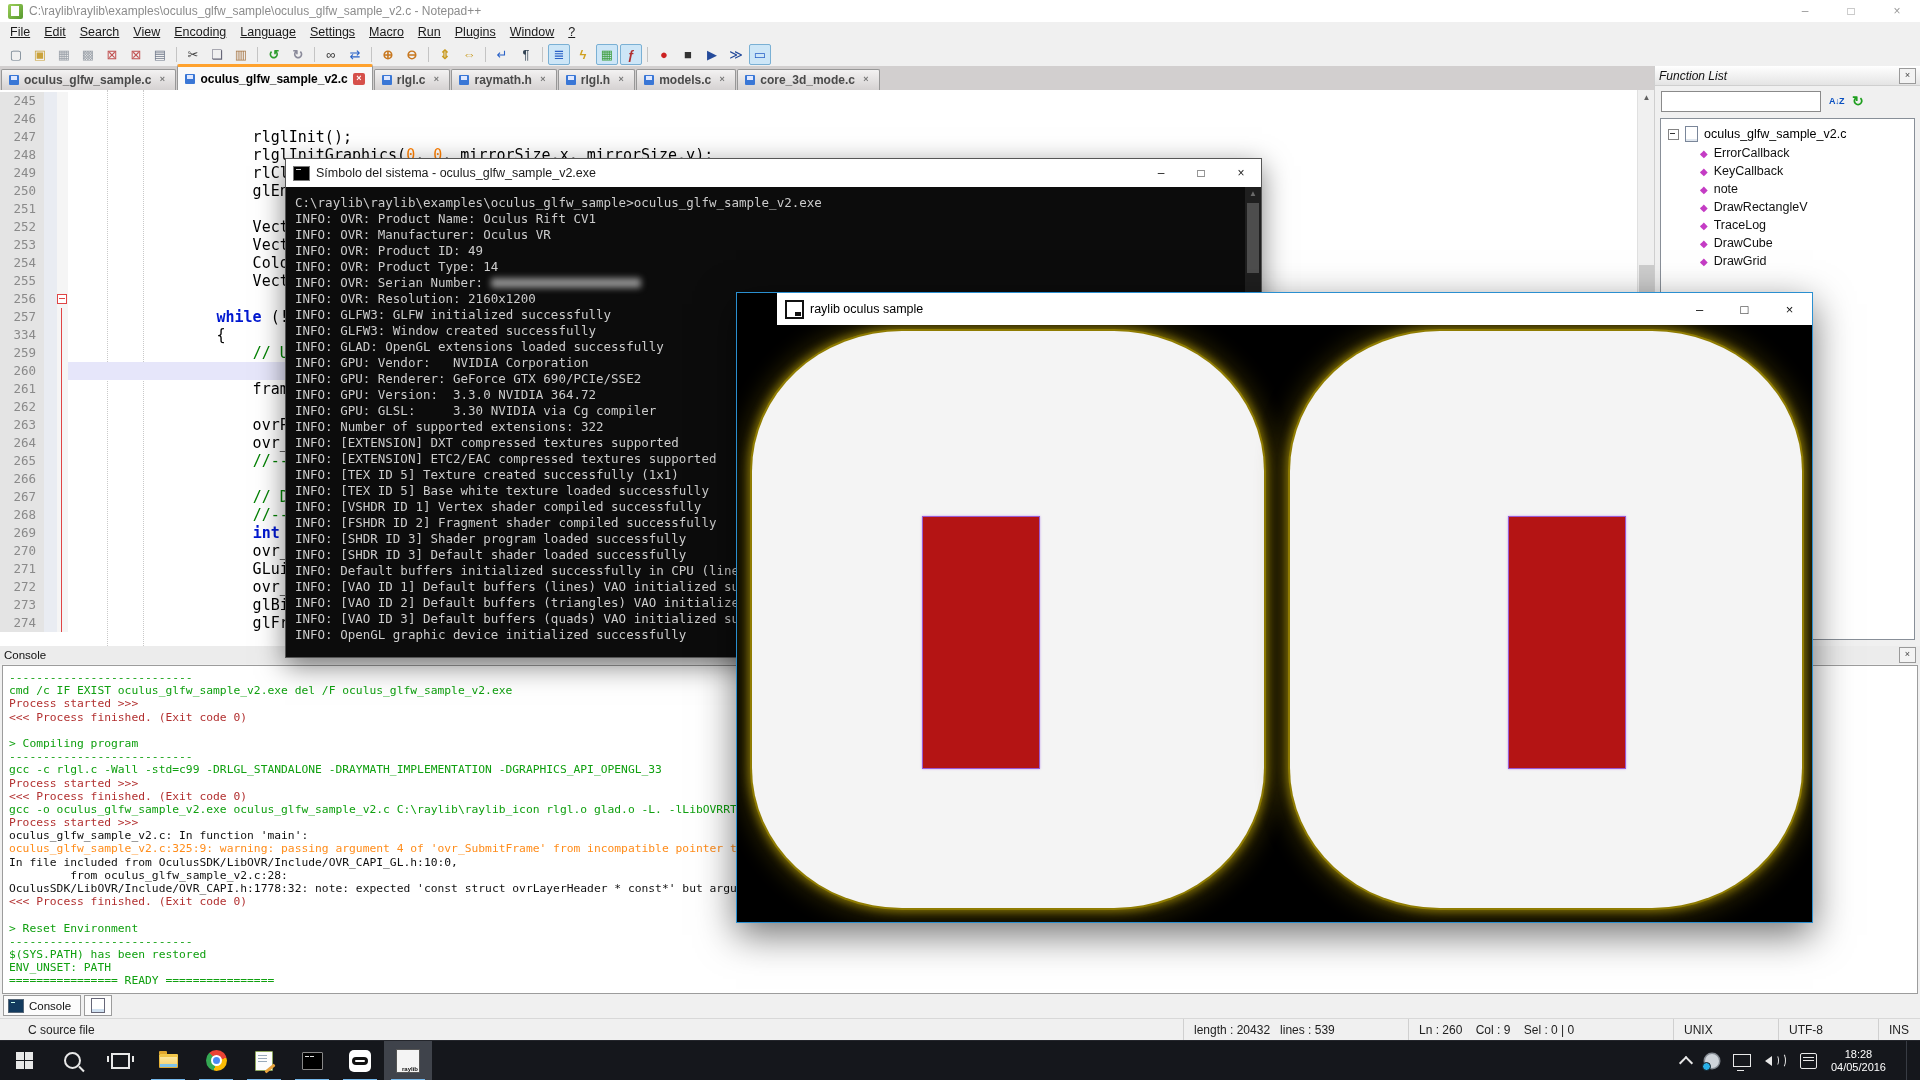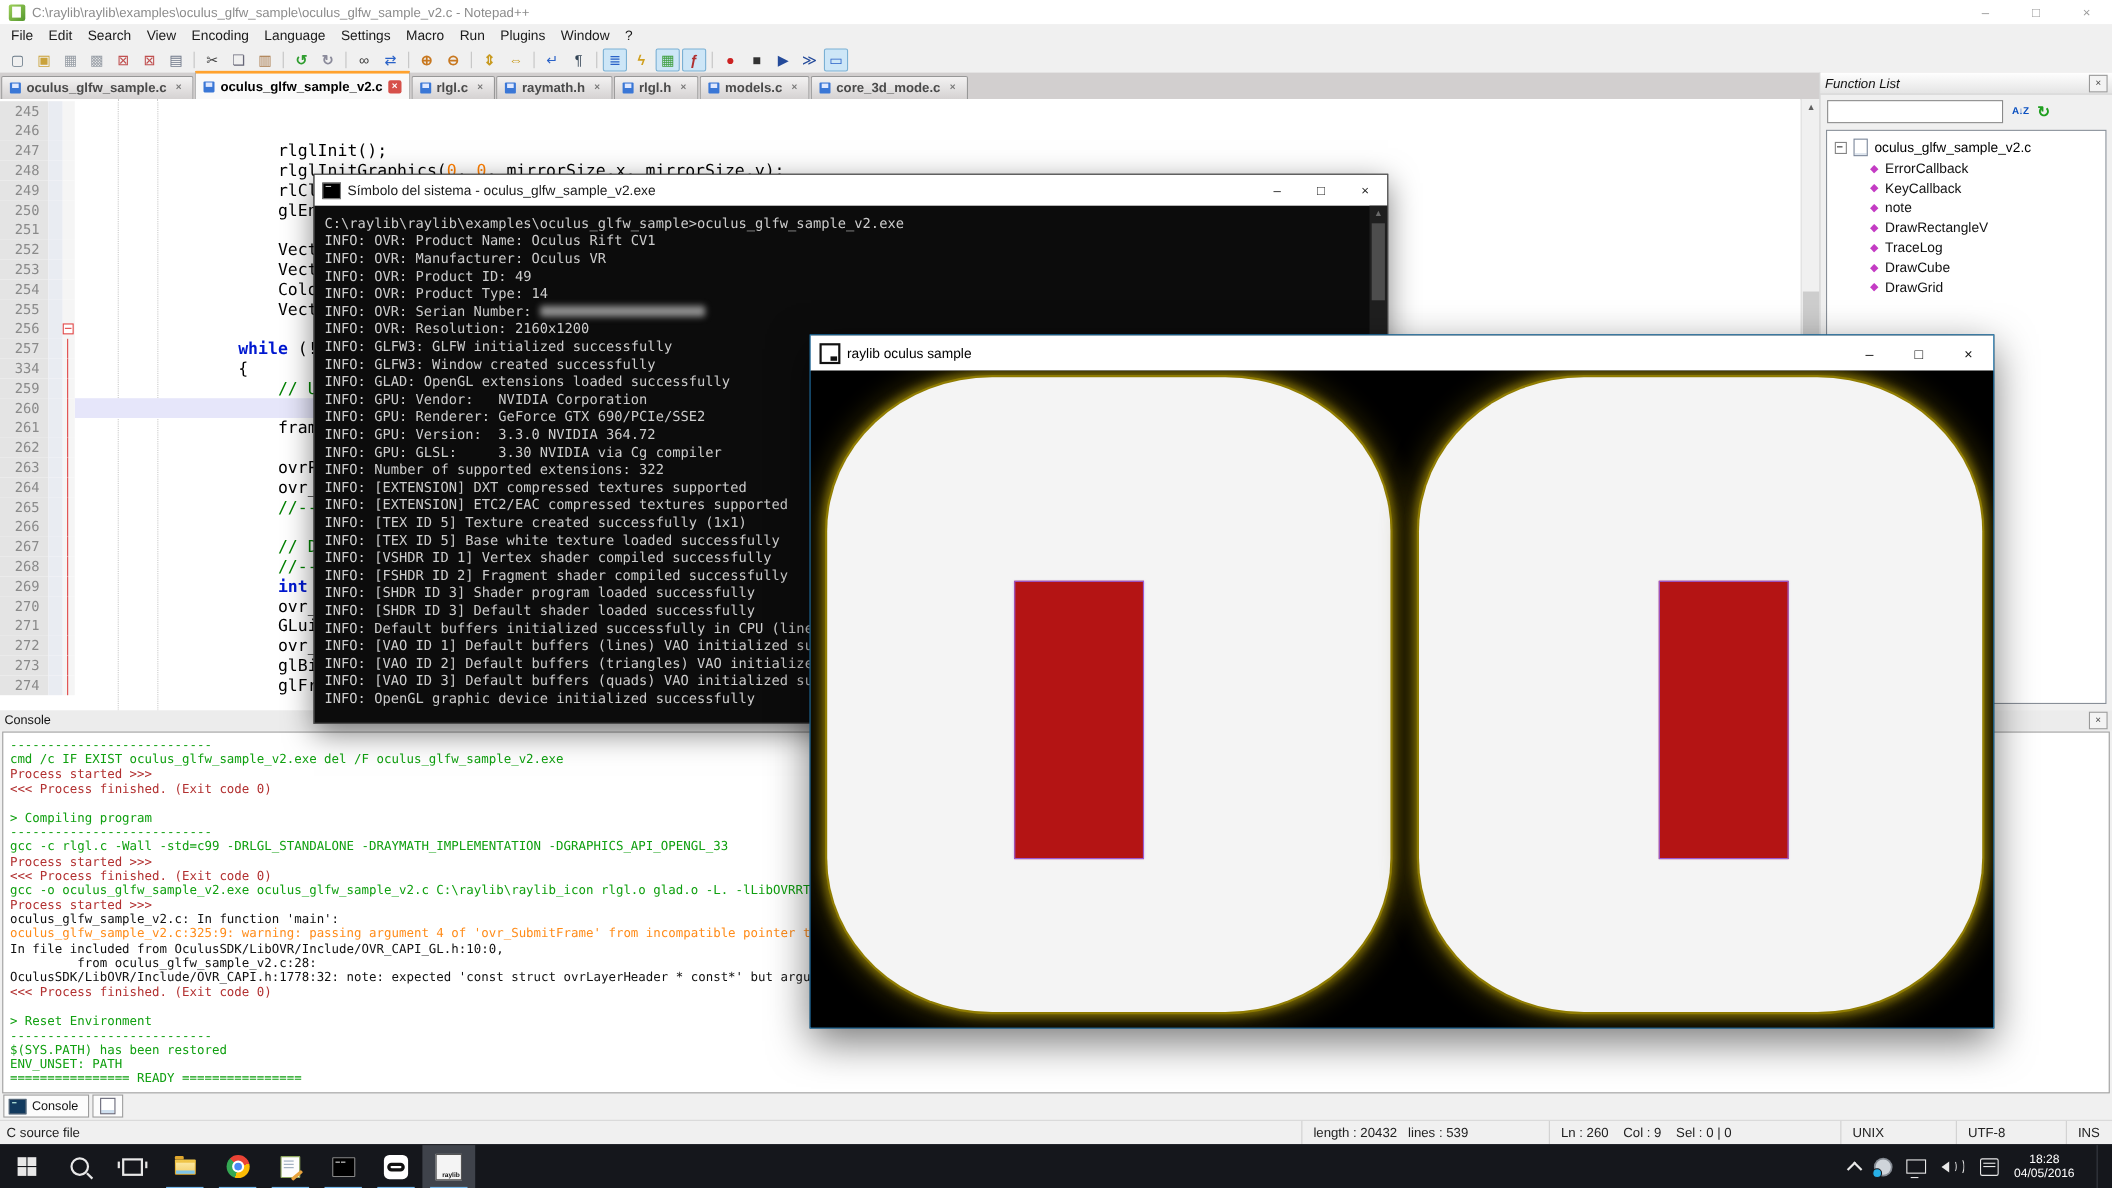--- a/index.html
+++ b/index.html
@@ -6,21 +6,21 @@
   #screen{position:relative;width:1920px;height:1080px;overflow:hidden;background:#000;font-family:"Liberation Sans",sans-serif;}
   
   #npp{position:absolute;left:0;top:0;width:1920px;height:1040px;background:#f0f0f0;z-index:1;}
   .npp-titlebar{height:22px;background:#ffffff;display:flex;align-items:center;}
   .npp-ico{width:15px;height:15px;margin:0 6px 0 8px;background:linear-gradient(135deg,#9ed05a,#55982e);border-radius:2px;position:relative;}
   .npp-ico::after{content:"";position:absolute;left:3px;top:2px;width:8px;height:10px;background:#fdfdfd;}
   .npp-title-text{font-size:12px;color:#8c8c8c;}
   .wbtns{margin-left:auto;display:flex;height:100%;}
   .wbtn{width:46px;height:100%;display:flex;align-items:center;justify-content:center;color:#9a9a9a;font-size:12px;}
   .menubar{height:20px;display:flex;align-items:center;padding-left:3px;font-size:12.5px;color:#1a1a1a;background:#f0f0f0;}
-  .mitem{padding:2px 7px;}
+  .mitem{padding:2px 7px;text-decoration:underline;}
   
   .ntoolbar{height:24px;display:flex;align-items:center;padding-left:4px;background:#f0f0f0;}
   .tbi{width:20px;height:19px;display:inline-flex;align-items:center;justify-content:center;margin:0 1px;position:relative;font-size:13px;border:1px solid transparent;border-radius:2px;}
   .tbi i{font-style:normal;}
   .tbi.pressed{background:#cde6f7;border:1px solid #7ab0d4;}
   .tbi.sep{width:1px;height:15px;background:#c4c4c4;margin:0 4px;border:none;border-radius:0;}
   .c-doc{color:#6a7a88}.c-folder{color:#caa23a}.c-disk{color:#9aa0a8}.c-close{color:#c05050}
   .c-print{color:#70798a}.c-cut{color:#444}.c-copy{color:#667}.c-paste{color:#a87848}
   .c-undo{color:#2f9d2f;font-weight:bold}.c-redo{color:#8a8a9a;font-weight:bold}
   .c-find{color:#333}.c-replace{color:#2a62c8}.c-zoom{color:#c87820;font-weight:bold}
@@ -82,37 +82,37 @@
   .cline.grn{color:#10a010}.cline.red{color:#b23030}.cline.orn{color:#ff8c1a}.cline.blk{color:#101010}
   .contabs{position:absolute;left:3px;bottom:2px;height:21px;display:flex;align-items:center;gap:3px;}
   .contab{display:flex;align-items:center;gap:5px;height:19px;padding:0 9px 0 4px;background:#fcfcfc;border:1px solid #9c9c9c;font-size:11.5px;color:#111;}
   .contab-ico{width:14px;height:12px;background:#123a5e;border:1px solid #567;position:relative;flex:none;}
   .contab-ico::after{content:"";position:absolute;left:2px;top:2px;width:4px;height:1px;background:#cfe;}
   .contab2{width:26px;justify-content:center;padding:0;}
   .contab2-ico{width:12px;height:13px;background:#fff;border:1px solid #667;box-shadow:inset 0 -3px 0 #cfe0f0;}
   
   #statusbar{position:absolute;left:0;top:1018px;width:1920px;height:22px;background:#f0f0f0;border-top:1px solid #d8d8d8;display:flex;align-items:center;font-size:12px;color:#222;box-sizing:border-box;}
   .sseg{height:100%;display:flex;align-items:center;padding-left:10px;border-left:1px solid #d0d0d0;white-space:pre;box-sizing:border-box;}
-  .s1{flex:1;border-left:none;padding-left:6px;} .s2{width:225px} .s3{width:265px} .s4{width:105px} .s5{width:100px} .s6{width:42px}
+  .s1{flex:1;border-left:none;padding-left:17px;margin-left:11px;} .s2{width:225px} .s3{width:265px} .s4{width:105px} .s5{width:100px} .s6{width:42px}
   
   #cmdwin{position:absolute;left:285px;top:158px;width:977px;height:500px;background:#0c0c0c;border:1px solid #565656;box-shadow:0 8px 26px rgba(0,0,0,.5);z-index:10;box-sizing:border-box;}
   .cmd-titlebar{height:28px;background:#fff;display:flex;align-items:center;}
   .cmd-ico{width:15px;height:13px;background:#000;border:1px solid #777;margin:0 6px 0 7px;position:relative;flex:none;}
   .cmd-ico::after{content:"";position:absolute;left:2px;top:2px;width:5px;height:1px;background:#ccc;}
   .cmd-title-text{font-size:12.5px;color:#1a1a1a;}
   .cmd-btn{width:40px;height:28px;display:flex;align-items:center;justify-content:center;color:#222;font-size:12px;}
   .cmd-body{position:absolute;left:0;top:28px;right:0;bottom:0;padding:8px 0 0 9px;overflow:hidden;}
   .mline{height:16px;line-height:16px;font-family:"DejaVu Sans Mono",monospace;font-size:12.5px;color:#cccccc;white-space:pre;}
   .mline.blurline::after{content:"";display:inline-block;width:150px;height:10px;background:#8f8f8f;filter:blur(3px);border-radius:2px;vertical-align:-1px;}
   .cmd-sb{position:absolute;right:0;top:28px;bottom:0;width:16px;background:#1f1f1f;}
   .cmd-sb-up{position:absolute;top:2px;left:0;width:16px;text-align:center;color:#6a6a6a;font-size:8px;}
   .cmd-sb-down{position:absolute;bottom:2px;left:0;width:16px;text-align:center;color:#6a6a6a;font-size:8px;}
   .cmd-sb-thumb{position:absolute;top:16px;left:2px;width:12px;height:70px;background:#4d4d4d;}
   
-  #rlwin{position:absolute;left:736px;top:304px;width:1077px;height:631px;background:#000;border:1px solid #2a8fd0;box-shadow:0 12px 36px rgba(0,0,0,.55);z-index:20;box-sizing:border-box;}
+  #rlwin{position:absolute;left:736px;top:292px;width:1077px;height:631px;background:#000;border:1px solid #2a8fd0;box-shadow:0 12px 36px rgba(0,0,0,.55);z-index:20;box-sizing:border-box;padding-left:40px;}
   .rl-titlebar{height:32px;background:#fff;display:flex;align-items:center;}
   .rl-ico{width:15px;height:15px;border:2px solid #111;background:#fff;margin:0 6px 0 8px;position:relative;flex:none;}
   .rl-ico::after{content:"";position:absolute;right:1px;bottom:1px;width:6px;height:4px;background:#111;}
   .rl-title-text{font-size:12.5px;color:#000;}
   .rl-btn{width:45px;height:32px;display:flex;align-items:center;justify-content:center;color:#111;font-size:13px;}
   .rl-body{position:absolute;left:0;top:32px;right:0;bottom:0;background:#000;overflow:hidden;}
   .lens{position:absolute;top:6px;width:512px;height:577px;background:#f4f4f4;border-radius:150px/140px;
         box-shadow:0 0 0 2px rgba(148,128,2,.9),0 0 9px 4px rgba(150,130,8,.8),0 0 22px 12px rgba(95,80,0,.45);}
   #lensL{left:15px;} #lensR{left:553px;}
   .redrect{position:absolute;width:116px;height:251px;background:#b41414;border:1px solid #9a5ad2;box-shadow:0 0 2px rgba(150,80,230,.5);}

